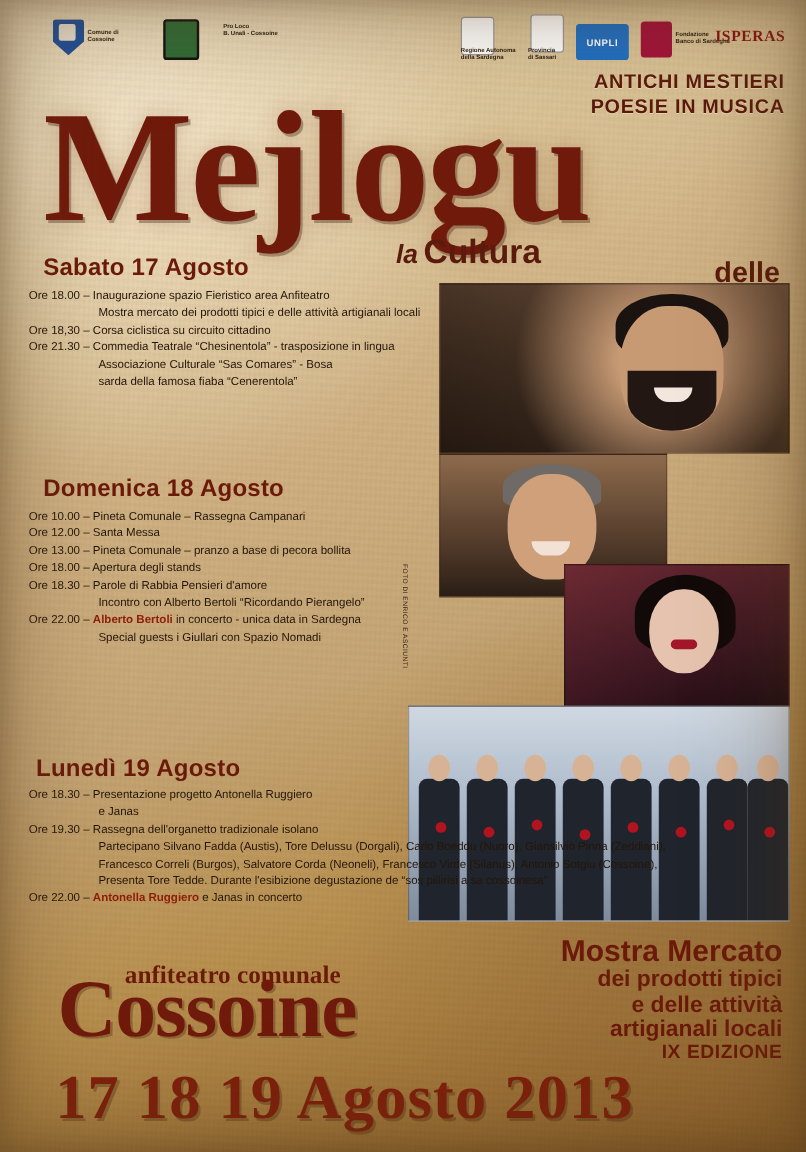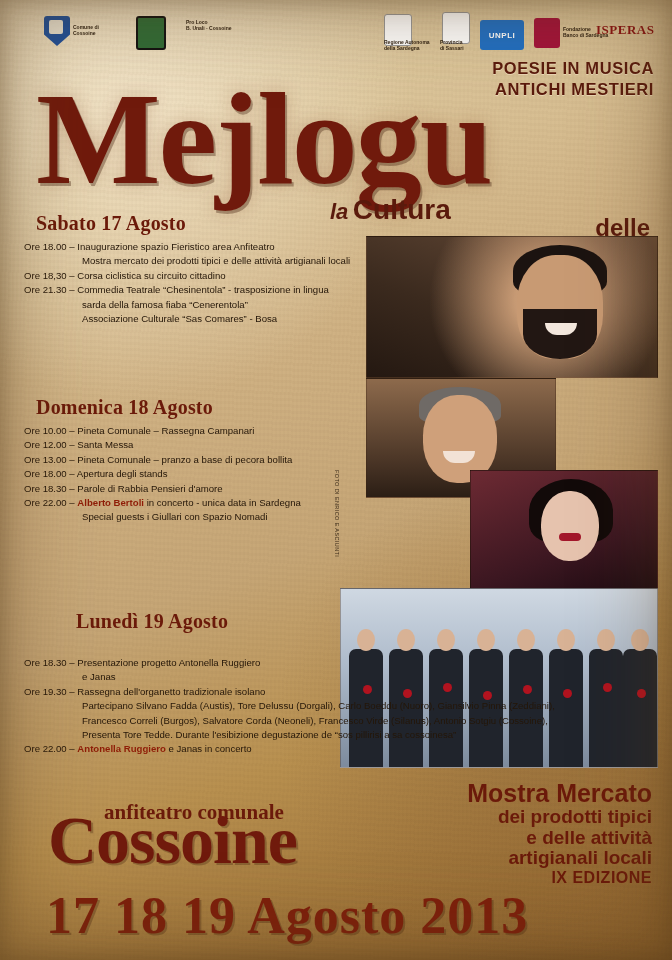--- a/index.html
+++ b/index.html
@@ -70,21 +70,21 @@
   .la-cultura .cult{font-size:28px;}
   .delle{
     position:absolute;right:22px;top:214px;color:#5a1a0c;font-weight:bold;
     font-size:24px;text-align:right;line-height:1.15;
   }
   .delle .trad{font-size:30px;display:block;}
 
   
   .daytitle{
     position:absolute;color:#6b1a0a;font-weight:bold;font-size:20px;
-    font-family:Liberation Serif, serif;letter-spacing:.2px;
+    font-family:Liberation Sans, sans-serif;letter-spacing:.2px;
   }
   .prog{position:absolute;font-size:9.6px;color:#241608;line-height:1.5;}
   .prog .row{display:block;white-space:nowrap;}
   .prog .ind{padding-left:58px;display:block;white-space:nowrap;}
   .hl{color:#8f1d07;font-weight:bold;margin-top:43px;}
 
   
   .photo{position:absolute;overflow:hidden;border:1px solid rgba(60,35,15,.35);}
   #ph-beard{
     left:366px;top:236px;width:290px;height:140px;
@@ -202,22 +202,22 @@
         <span>Fondazione</span><br>
         <span>Banco di Sardegna</span>
       </span>
     </div>
     <div class="logo" style="left:596px;top:16px;">
       <span class="isperas">ISPERAS</span>
     </div>
   </div>
 
   <div class="antichi">
+    <div>ANTICHI  MESTIERI</div>
     <div>POESIE IN MUSICA</div>
-    <div>ANTICHI  MESTIERI</div>
   </div>
   <div class="mejlogu">Mejlogu</div>
   <div class="la-cultura">
     <span class="la">la</span>
     <span class="cult">Cultura</span>
   </div>
   <div class="delle">
     <span>delle</span>
     <span class="trad">Tradizioni</span>
   </div>
@@ -257,36 +257,37 @@
     <div class="flower" style="left:262px;top:94px;"></div>
     <div class="flower" style="left:296px;top:100px;"></div>
   </div>
 
   <div class="daytitle" style="left:36px;top:212px;">Sabato 17 Agosto</div>
   <div class="prog" style="left:24px;top:240px;width:340px;">
     <span class="row"><span>Ore 18.00</span> <span>– Inaugurazione spazio Fieristico area Anfiteatro</span></span>
     <span class="ind">Mostra mercato dei prodotti tipici e delle attività artigianali locali</span>
     <span class="row"><span>Ore 18,30</span> <span>– Corsa ciclistica su circuito cittadino</span></span>
     <span class="row"><span>Ore 21.30</span> <span>– Commedia Teatrale “Chesinentola” - trasposizione in lingua</span></span>
+    <span class="ind">Associazione Culturale “Sas Comares” - Bosa</span>
     <span class="ind">sarda della famosa fiaba “Cenerentola”</span>
-    <span class="ind">Associazione Culturale “Sas Comares” - Bosa</span>
   </div>
 
   <div class="daytitle" style="left:36px;top:396px;">Domenica 18 Agosto</div>
   <div class="prog" style="left:24px;top:424px;width:350px;">
     <span class="row"><span>Ore 10.00</span> <span>– Pineta Comunale – Rassegna Campanari</span></span>
     <span class="row"><span>Ore 12.00</span> <span>– Santa Messa</span></span>
     <span class="row"><span>Ore 13.00</span> <span>– Pineta Comunale – pranzo a base di pecora bollita</span></span>
     <span class="row"><span>Ore 18.00</span> <span>– Apertura degli stands</span></span>
     <span class="row"><span>Ore 18.30</span> <span>– Parole di Rabbia Pensieri d'amore</span></span>
+    <span class="ind">Incontro con Alberto Bertoli “Ricordando Pierangelo”</span>
     <span class="row"><span>Ore 22.00</span> <span>– </span><span class="hl">Alberto Bertoli</span><span> in concerto - unica data in Sardegna</span></span>
     <span class="ind">Special guests i Giullari con Spazio Nomadi</span>
   </div>
 
-  <div class="daytitle" style="left:30px;top:610px;margin-left:46px;">Lunedì 19 Agosto</div>
+  <div class="daytitle" style="left:30px;top:630px;">Lunedì 19 Agosto</div>
   <div class="prog" style="left:24px;top:656px;width:630px;">
     <span class="row"><span>Ore 18.30</span> <span>– Presentazione progetto Antonella Ruggiero</span></span>
     <span class="ind">e Janas</span>
     <span class="row"><span>Ore 19.30</span> <span>– Rassegna dell'organetto tradizionale isolano</span></span>
     <span class="ind">Partecipano Silvano Fadda (Austis), Tore Delussu (Dorgali), Carlo Boeddu (Nuoro), Giansilvio Pinna (Zeddiani),</span>
     <span class="ind">Francesco Correli (Burgos), Salvatore Corda (Neoneli), Francesco Virde (Silanus), Antonio Sotgiu (Cossoine),</span>
     <span class="ind">Presenta Tore Tedde. Durante l'esibizione degustazione de “sos pillirisi a sa cossoinesa”</span>
     <span class="row"><span>Ore 22.00</span> <span>– </span><span class="hl">Antonella Ruggiero</span><span> e Janas in concerto</span></span>
   </div>
 

